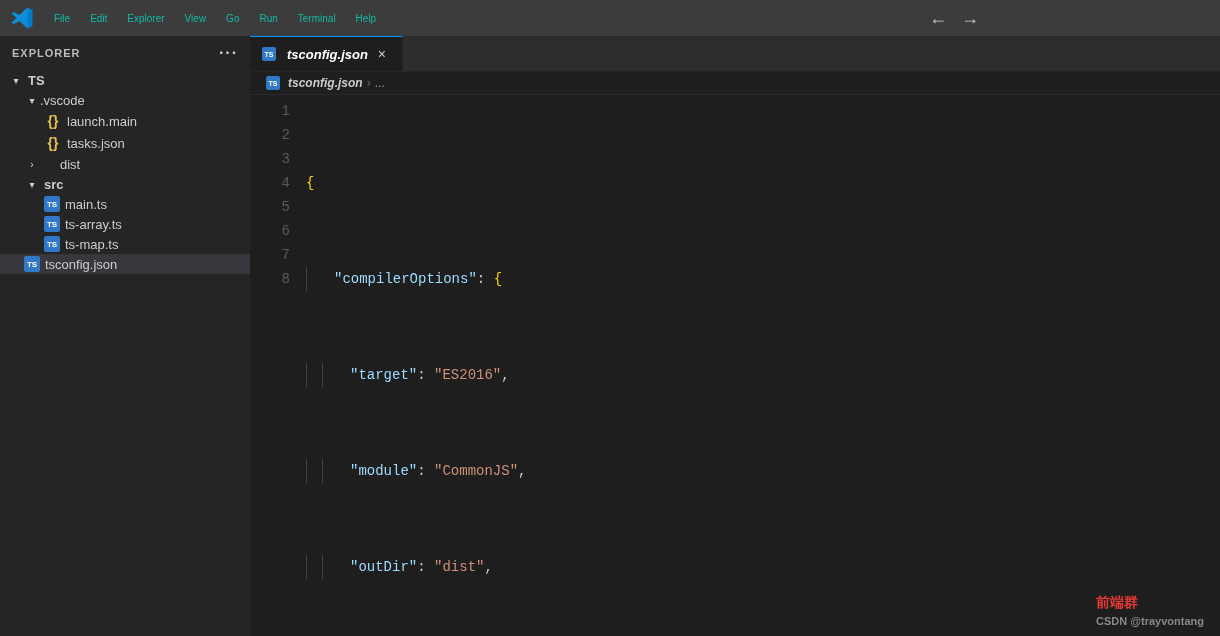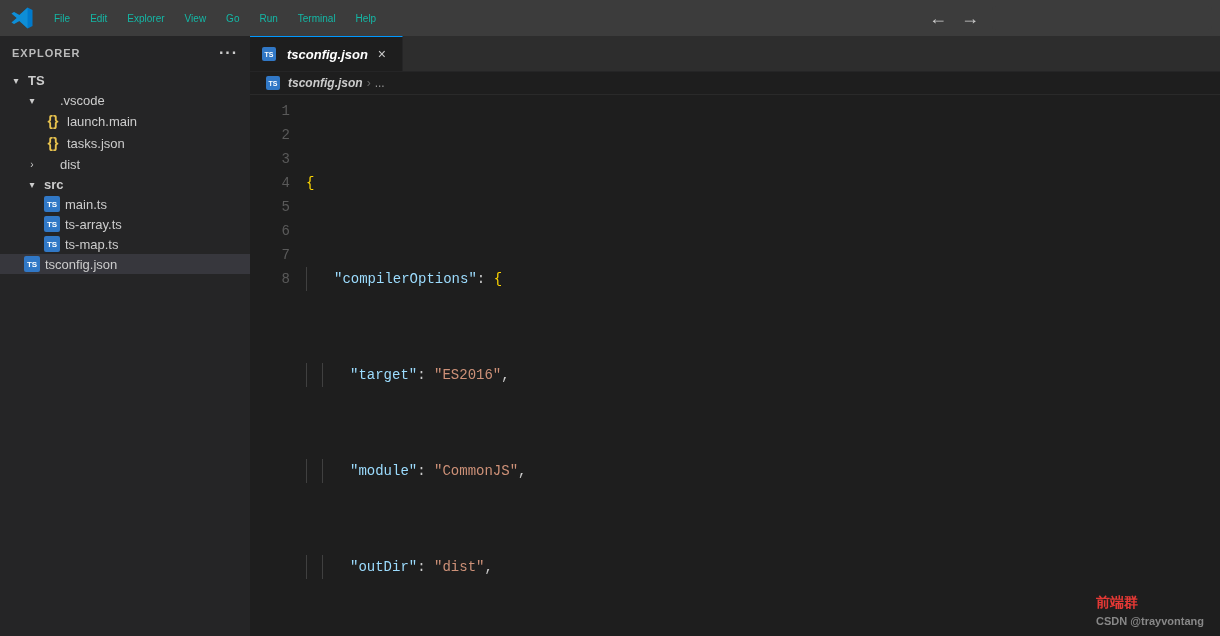--- a/index.html
+++ b/index.html
@@ -319,21 +319,21 @@
     </div>
     <div class="tree">
 
       <div class="tree-item" style="padding-left:8px;">
         <span class="chevron folder-chevron-open"></span>
         <span style="margin-left:4px; font-weight:600;">TS</span>
       </div>
 
       <div class="tree-item" style="padding-left:24px;">
         <span class="chevron folder-chevron-open"></span>
-        <span style="margin-left:20px;">.vscode</span>
+        <span style="margin-left:0;">.vscode</span>
       </div>
 
       <div class="tree-item" style="padding-left:44px;">
         <span class="file-icon">
           <span class="json-icon" style="color:#e8c34e; font-size:14px; font-weight:700;">{}</span>
         </span>
         <span>launch.main</span>
       </div>
 
       <div class="tree-item" style="padding-left:44px;">

